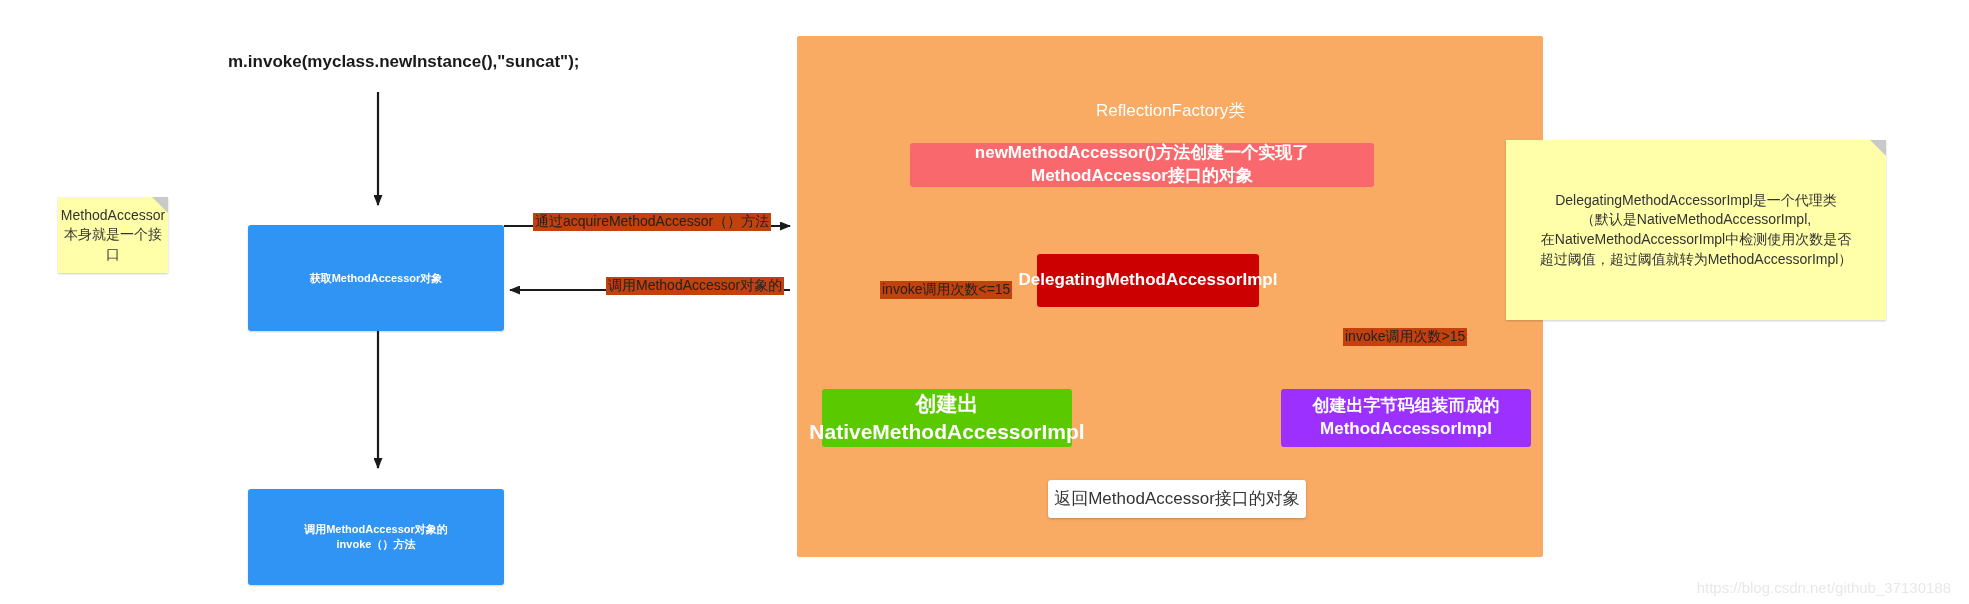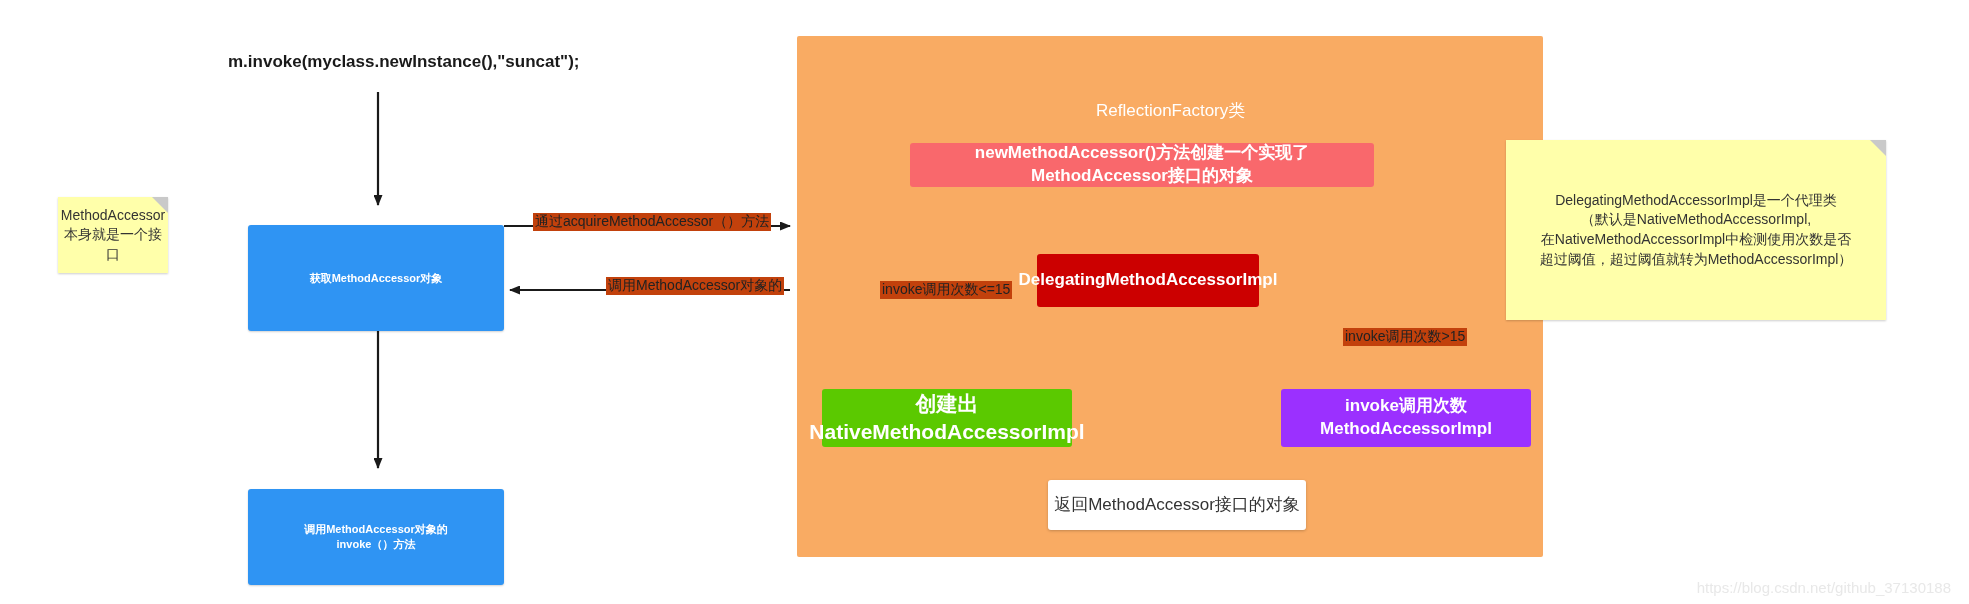--- a/index.html
+++ b/index.html
@@ -212,25 +212,25 @@
 
   <div class="edge-label" style="left:880px; top:281px;">invoke调用次数&lt;=15</div>
   <div class="edge-label" style="left:1343px; top:288px;margin-top:40px;">invoke调用次数&gt;15</div>
 
   <div class="node green-box" style="left:822px; top:389px; width:250px; height:58px; white-space:pre-line;">
     <span style="white-space:pre-line;">创建出
 NativeMethodAccessorImpl</span>
   </div>
 
   <div class="node purple-box" style="left:1281px; top:389px; width:250px; height:58px; white-space:pre-line;">
-    <span style="white-space:pre-line;">invoke调用次数
+    <span style="white-space:pre-line;">创建出字节码组装而成的
 MethodAccessorImpl</span>
   </div>
 
-  <div class="node white-box" style="left:1048px; top:480px; width:258px; height:50px;">
+  <div class="node white-box" style="left:1048px; top:480px; width:258px; height:38px;">
     <span>返回MethodAccessor接口的对象</span>
   </div>
 
   <div class="sticky" style="left:1506px; top:140px; width:380px; height:180px;">
     <span class="fold"></span>
     <span class="sticky-inner">DelegatingMethodAccessorImpl是一个代理类
 （默认是NativeMethodAccessorImpl,
 在NativeMethodAccessorImpl中检测使用次数是否
 超过阈值，超过阈值就转为MethodAccessorImpl）</span>
   </div>

